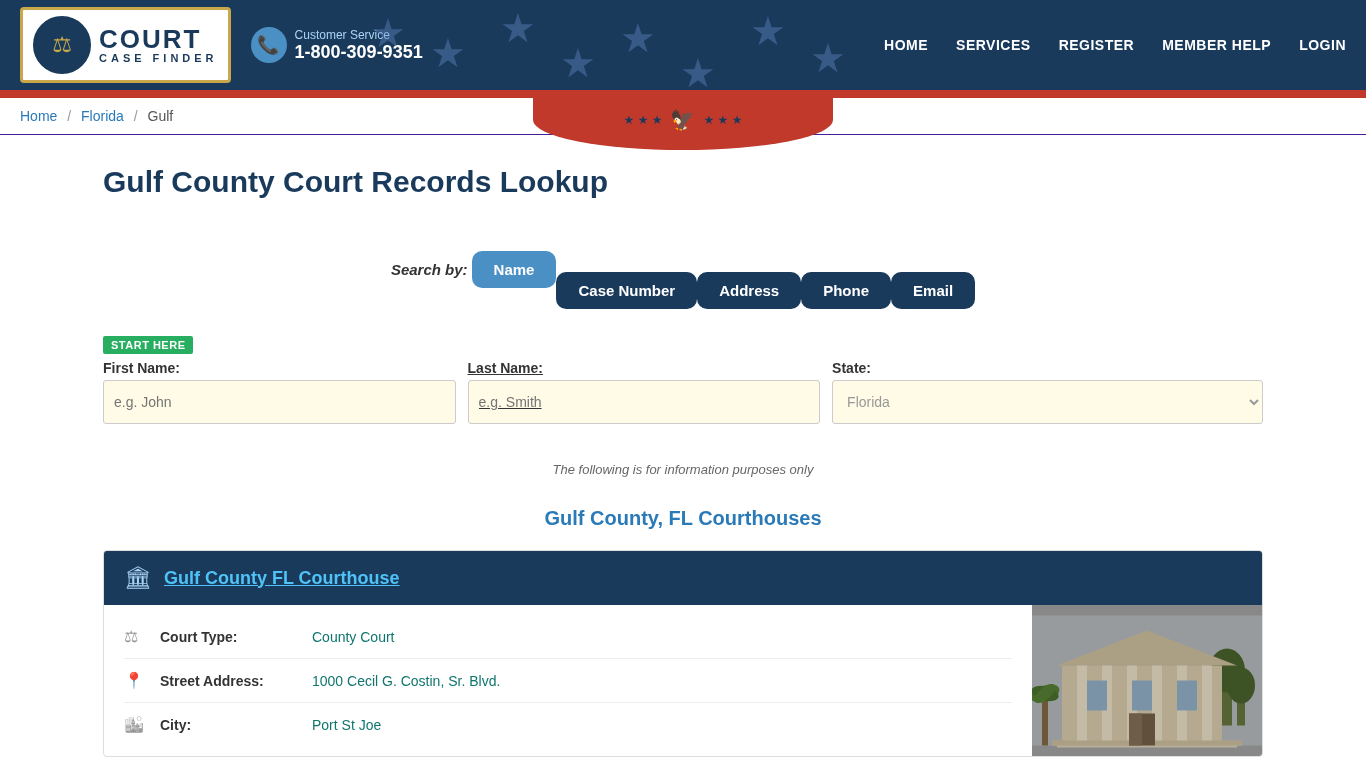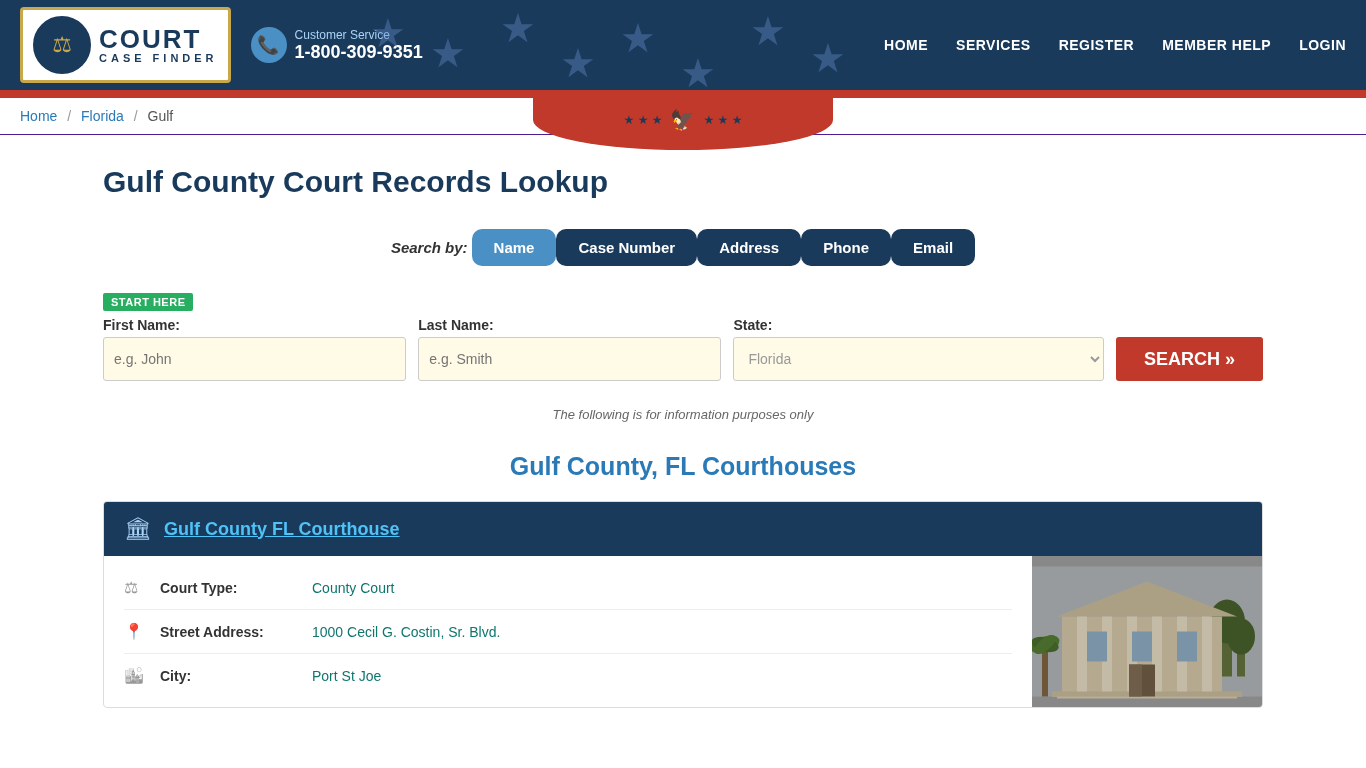--- a/index.html
+++ b/index.html
@@ -199,20 +199,21 @@
       cursor: pointer;
       border-radius: 10px;
     }
     .search-tab.active {
       background: #4a90c4;
       color: #fff;
     }
     .search-tab.inactive {
       background: #1a3a5c;
       color: #fff;
+      margin-top: 43px;
     }
 
     
     .start-here-badge {
       display: inline-block;
       background: #27ae60;
       color: #fff;
       font-size: 11px;
       font-weight: 700;
       padding: 3px 8px;
@@ -223,21 +224,21 @@
 
     
     .search-form {
       background: #fff;
       padding: 10px 0;
     }
     .form-labels-row {
       display: flex;
       align-items: flex-end;
       gap: 12px;
-      margin-bottom: 0;
+      margin-bottom: 12px;
     }
     .form-group {
       display: flex;
       flex-direction: column;
       gap: 4px;
     }
     .form-group label {
       font-size: 14px;
       font-weight: 700;
       color: #333;
@@ -246,21 +247,21 @@
     .form-group select {
       height: 44px;
       border: 1px solid #ccc;
       border-radius: 3px;
       font-size: 14px;
       padding: 0 10px;
       background: #fffbe6;
       color: #999;
     }
     .fg-first { flex: 1.8; }
-    .fg-last { flex: 1.8; }
+    .fg-last { flex: 1.8; text-decoration: underline; }
     .fg-city { flex: 2.5; }
     .fg-state { flex: 2.2; }
     .search-btn {
       height: 44px;
       padding: 0 28px;
       background: #c0392b;
       color: #fff;
       font-size: 18px;
       font-weight: 900;
       border: none;
@@ -278,21 +279,21 @@
       text-align: center;
       font-style: italic;
       color: #666;
       font-size: 13px;
       margin: 16px 0 30px;
     }
 
     
     .courthouses-title {
       text-align: center;
-      font-size: 25px;
+      font-size: 20px;
       font-weight: 900;
       color: #2a7ab8;
       margin-bottom: 20px;
     }
 
     .courthouse-card {
       border: 1px solid #ddd;
       border-radius: 4px;
       overflow: hidden;
     }
@@ -442,21 +443,20 @@
         <input type="text" placeholder="e.g. Smith" style="">
       </div>
       <div class="form-group fg-state">
         <label>State:</label>
         <select>
           <option value="FL" selected="">Florida</option>
           <option value="AL">Alabama</option>
           <option value="GA">Georgia</option>
         </select>
       </div>
-      <button class="search-btn">SEARCH »</button>
     </div>
   </div>
 
   <p class="info-note">The following is for information purposes only</p>
 
   <h2 class="courthouses-title">Gulf County, FL Courthouses</h2>
 
   <div class="courthouse-card">
     <div class="courthouse-header">
       <span class="courthouse-header-icon">🏛</span>

